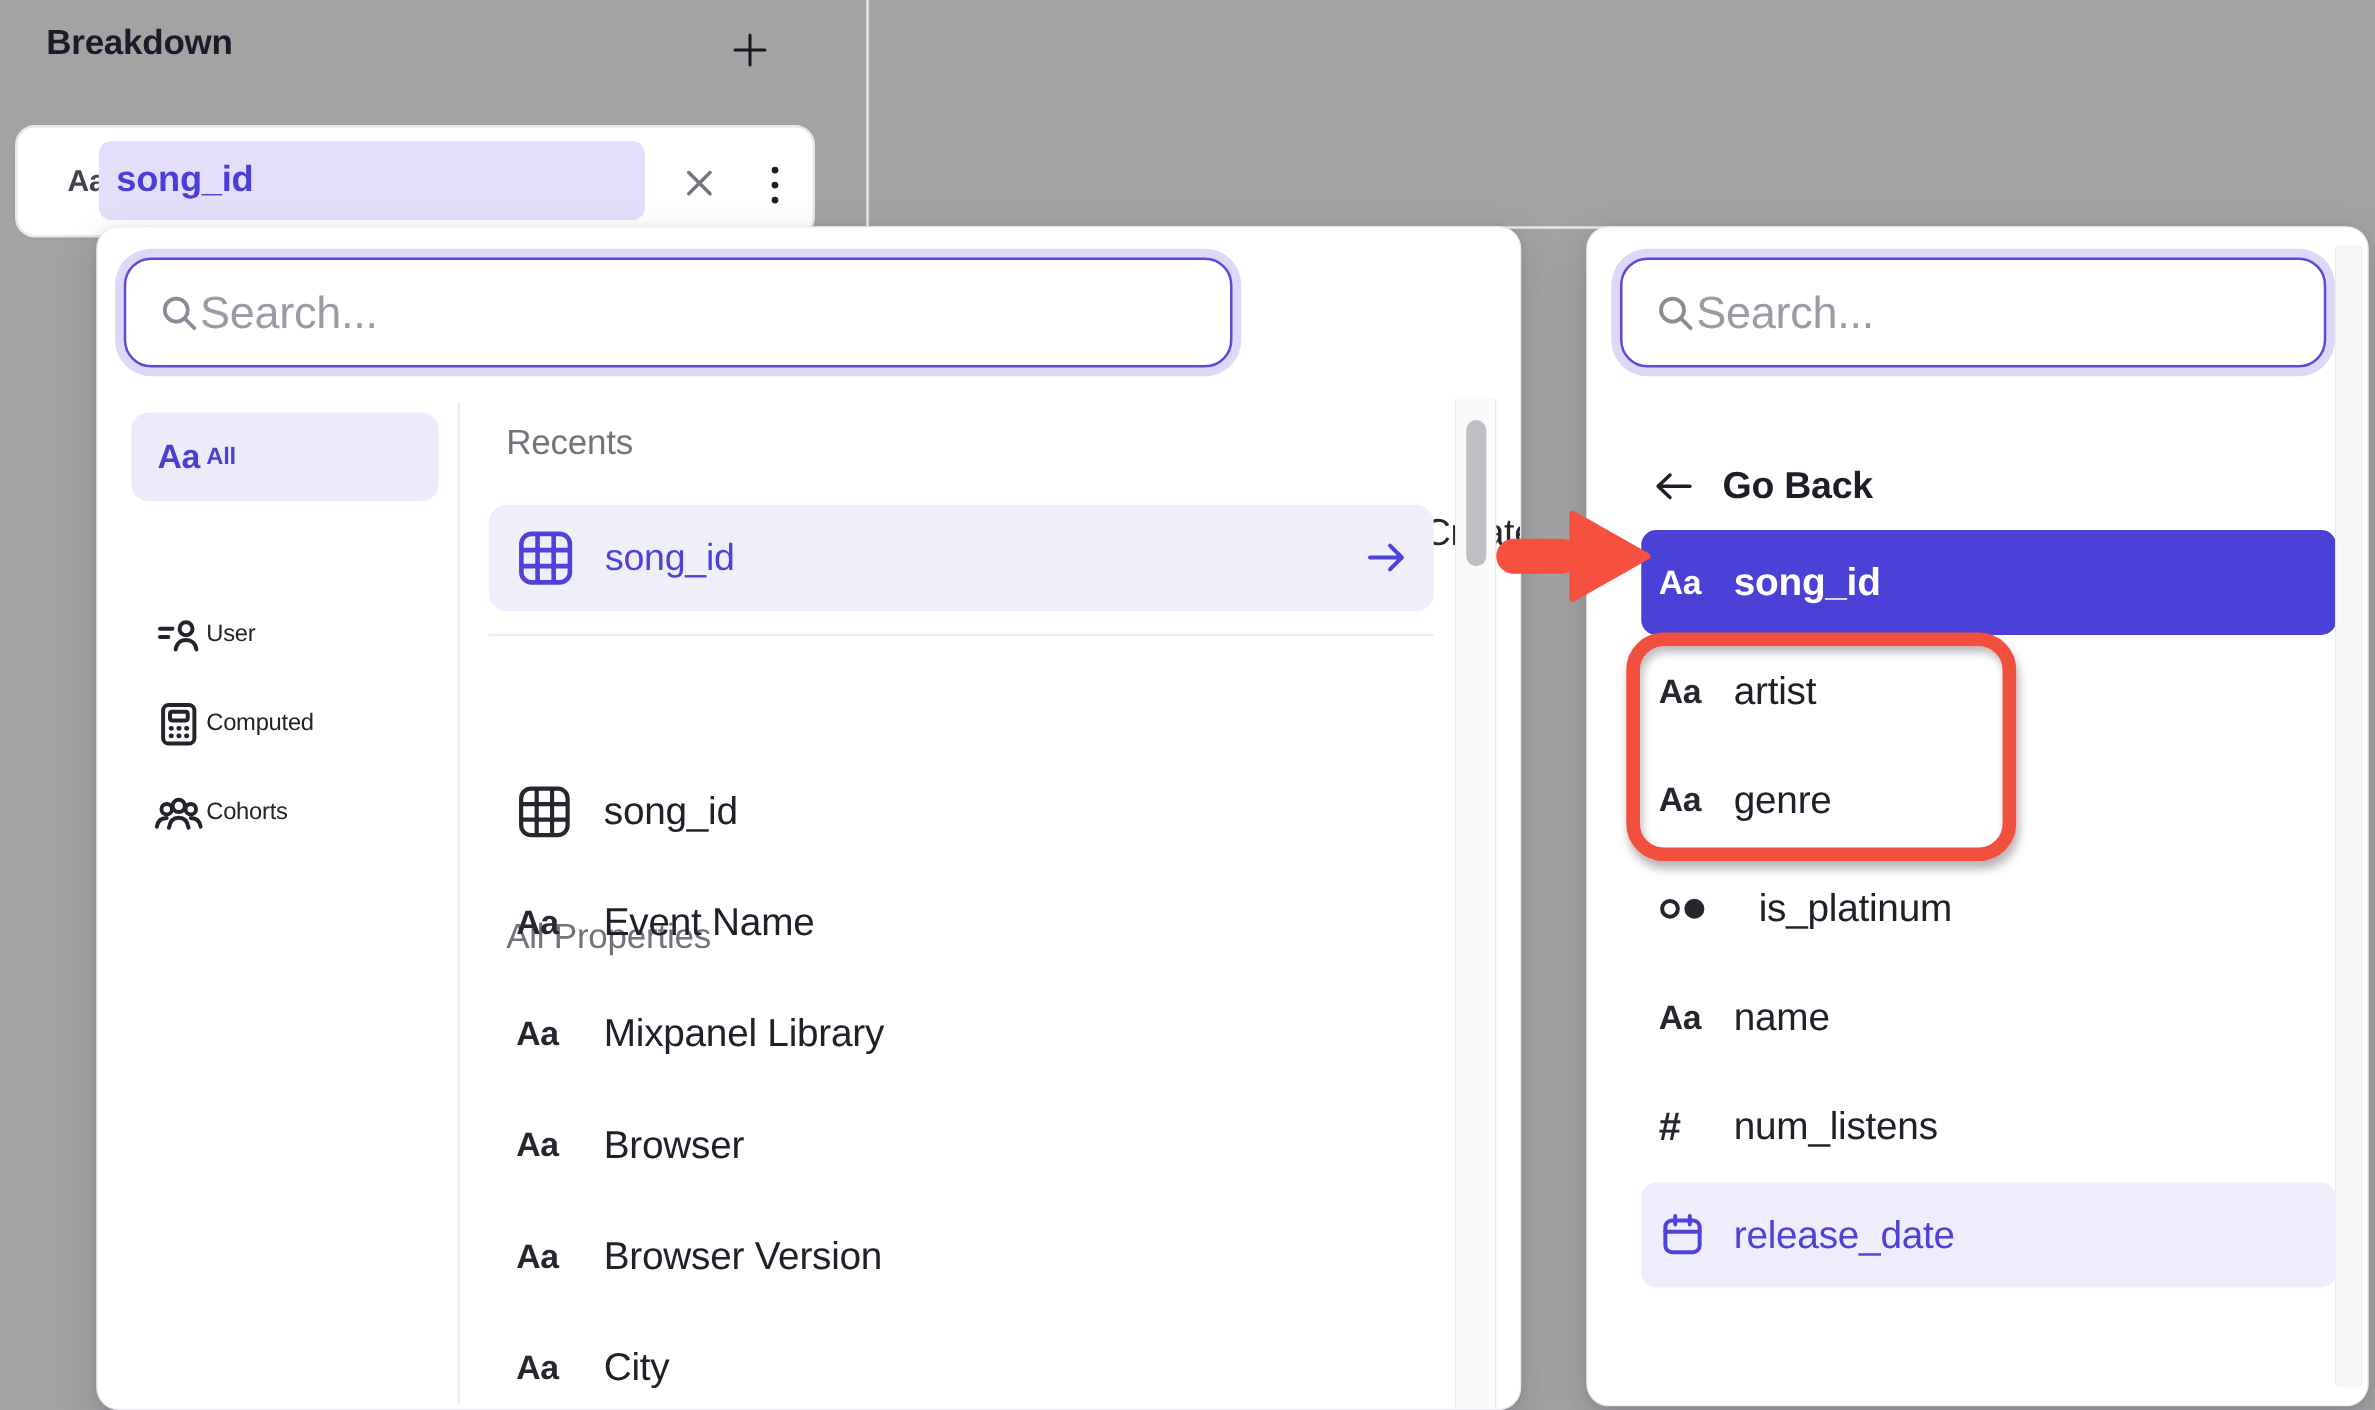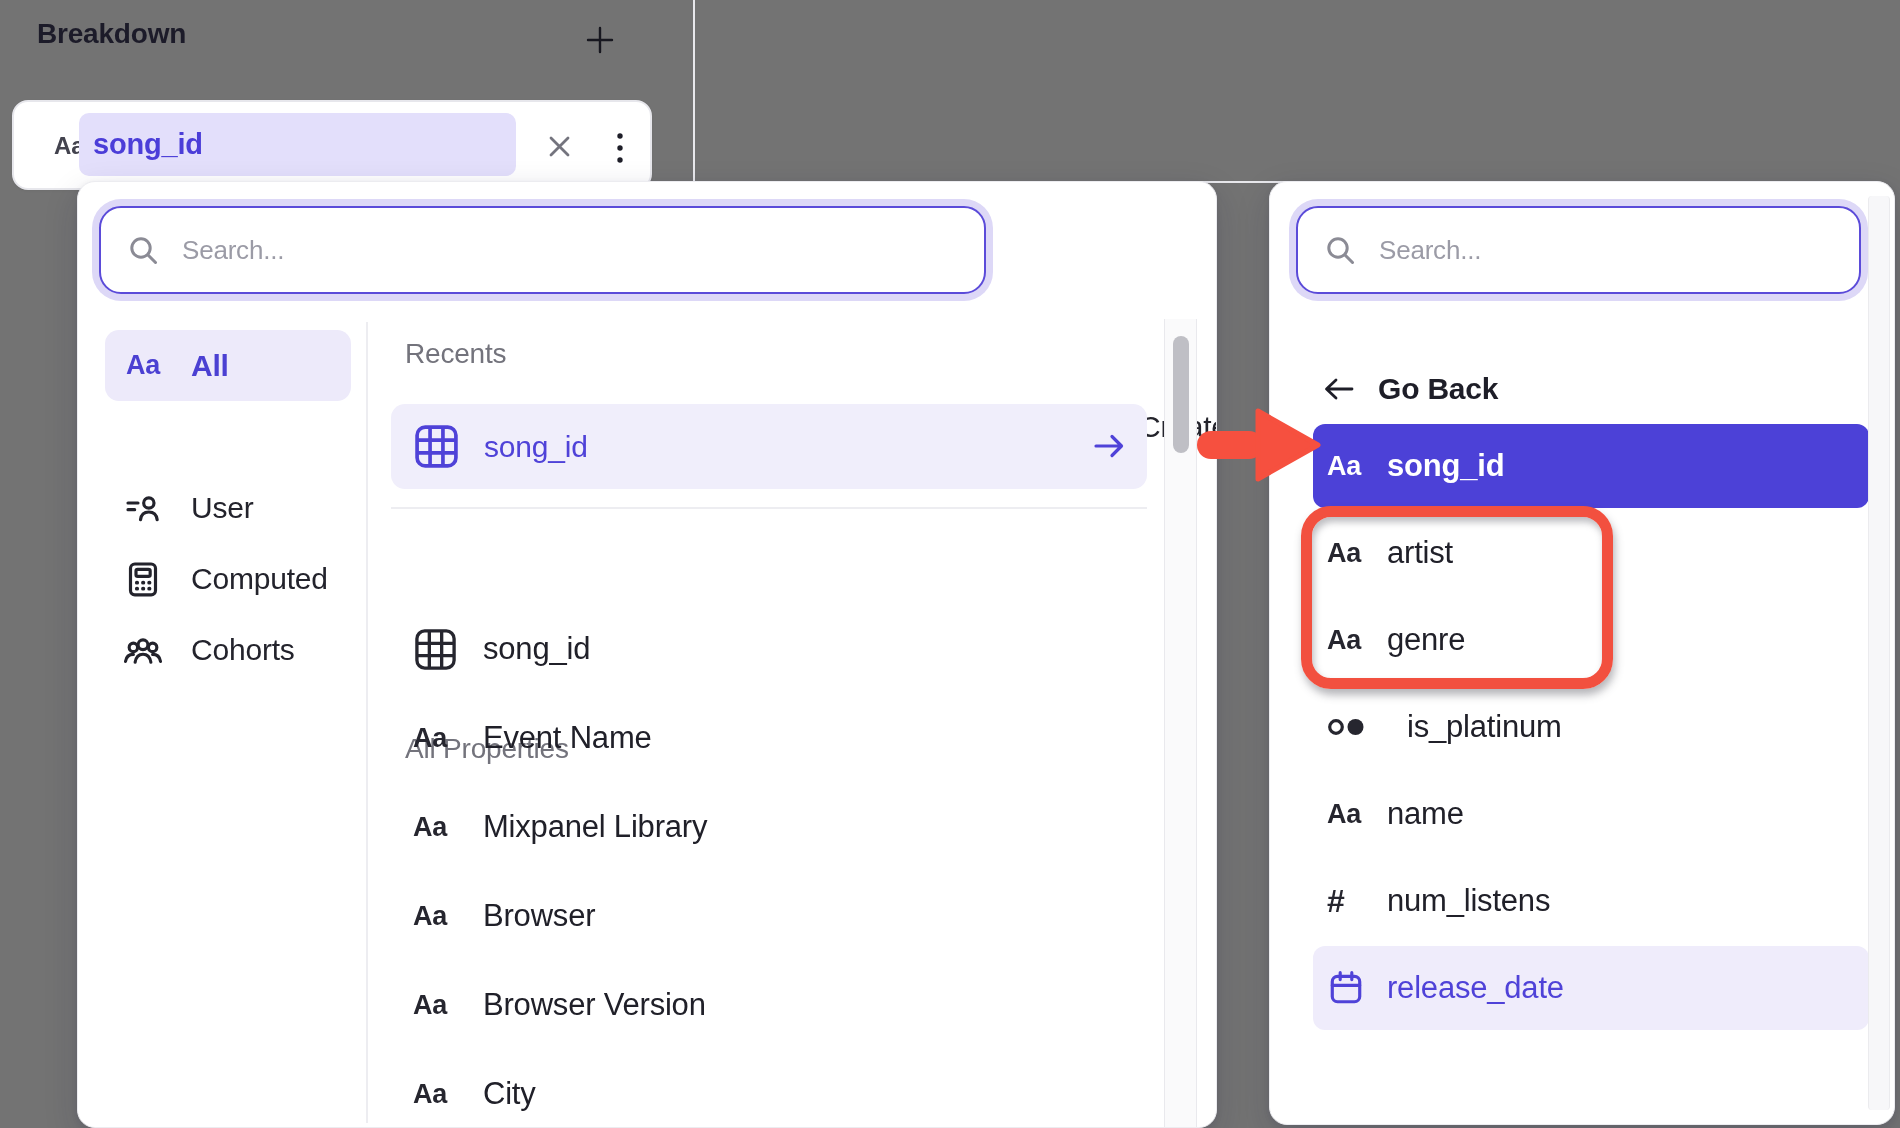--- a/index.html
+++ b/index.html
@@ -1,16 +1,16 @@
 <!DOCTYPE html>
 <html><head>
 <meta charset="utf-8">
 <style>
   html,body{margin:0;padding:0;background:#fff;}
-  .canvas{position:relative;width:1900px;height:1128px;overflow:hidden;background:#737373;
+  .canvas{position:relative;width:1900px;height:1128px;overflow:hidden;background:#a3a3a3;
           font-family:"Liberation Sans","DejaVu Sans",sans-serif;color:#202029;letter-spacing:-0.2px;}
 
   
   .vline{position:absolute;left:693px;top:0;width:2px;height:182px;background:#e8e8ec;}
   .hline{position:absolute;left:693px;top:181px;width:600px;height:2px;background:#e8e8ec;}
 
   .bd-title{position:absolute;left:37px;top:18px;font-size:28px;font-weight:bold;color:#1c1b29;}
   .bd-plus{position:absolute;left:584px;top:24px;width:32px;height:32px;cursor:pointer;}
 
   
@@ -26,31 +26,31 @@
 
   
   .dropdown{position:absolute;background:#fff;border:1px solid #ececf0;border-radius:18px;
             box-shadow:0 12px 34px rgba(25,25,60,.16),0 2px 6px rgba(25,25,60,.08);overflow:hidden;z-index:10;}
   .dd-left{left:77px;top:181px;width:1138px;height:945px;}
   .dd-right{left:1269px;top:181px;width:624px;height:942px;}
 
   .searchbox{position:absolute;height:88px;background:#fff;border:2.4px solid #5b4bd9;border-radius:22px;
              box-shadow:0 0 0 7px #ddd8f7;display:flex;align-items:center;box-sizing:border-box;}
   .searchbox svg{margin-left:28px;flex:0 0 auto;}
-  .searchbox input{flex:1;margin-left:22px;margin-right:20px;border:none;outline:none;background:transparent;
-                   font-family:inherit;font-size:26px;color:#3a3a44;letter-spacing:-0.2px;}
+  .searchbox input{flex:1;margin-right:20px;border:none;outline:none;background:transparent;
+                   font-family:inherit;font-size:36px;color:#3a3a44;letter-spacing:-0.2px;}
   .searchbox input::placeholder{color:#9b9ba6;}
 
   .create-btn{position:absolute;left:1018px;top:228px;display:flex;align-items:center;cursor:pointer;}
   .create-btn span{margin-left:16px;font-size:30px;font-weight:500;color:#24242c;}
 
   
   .cat{position:absolute;left:27px;width:246px;height:71px;display:flex;align-items:center;border-radius:14px;cursor:pointer;}
   .cat .ic{width:44px;margin-left:16px;display:flex;justify-content:center;align-items:center;flex:0 0 auto;}
-  .cat .lbl{margin-left:26px;font-size:30px;color:#23232c;}
+  .cat .lbl{margin-left:0;font-size:19px;color:#23232c;}
   .cat.sel{background:#edeafa;}
   .cat.sel .lbl{color:#4b40d2;font-weight:bold;}
   .aa-glyph{font-size:27px;font-weight:bold;color:#26262f;}
   .cat.sel .aa-glyph{color:#4b40d2;}
 
   .vdiv{position:absolute;left:288px;top:140px;bottom:4px;width:2px;background:#ededf1;}
 
   .sec-header{position:absolute;left:327px;font-size:28px;color:#73737c;}
 
   .recents-row{position:absolute;left:313px;top:222px;width:756px;height:85px;background:#f0eefb;

